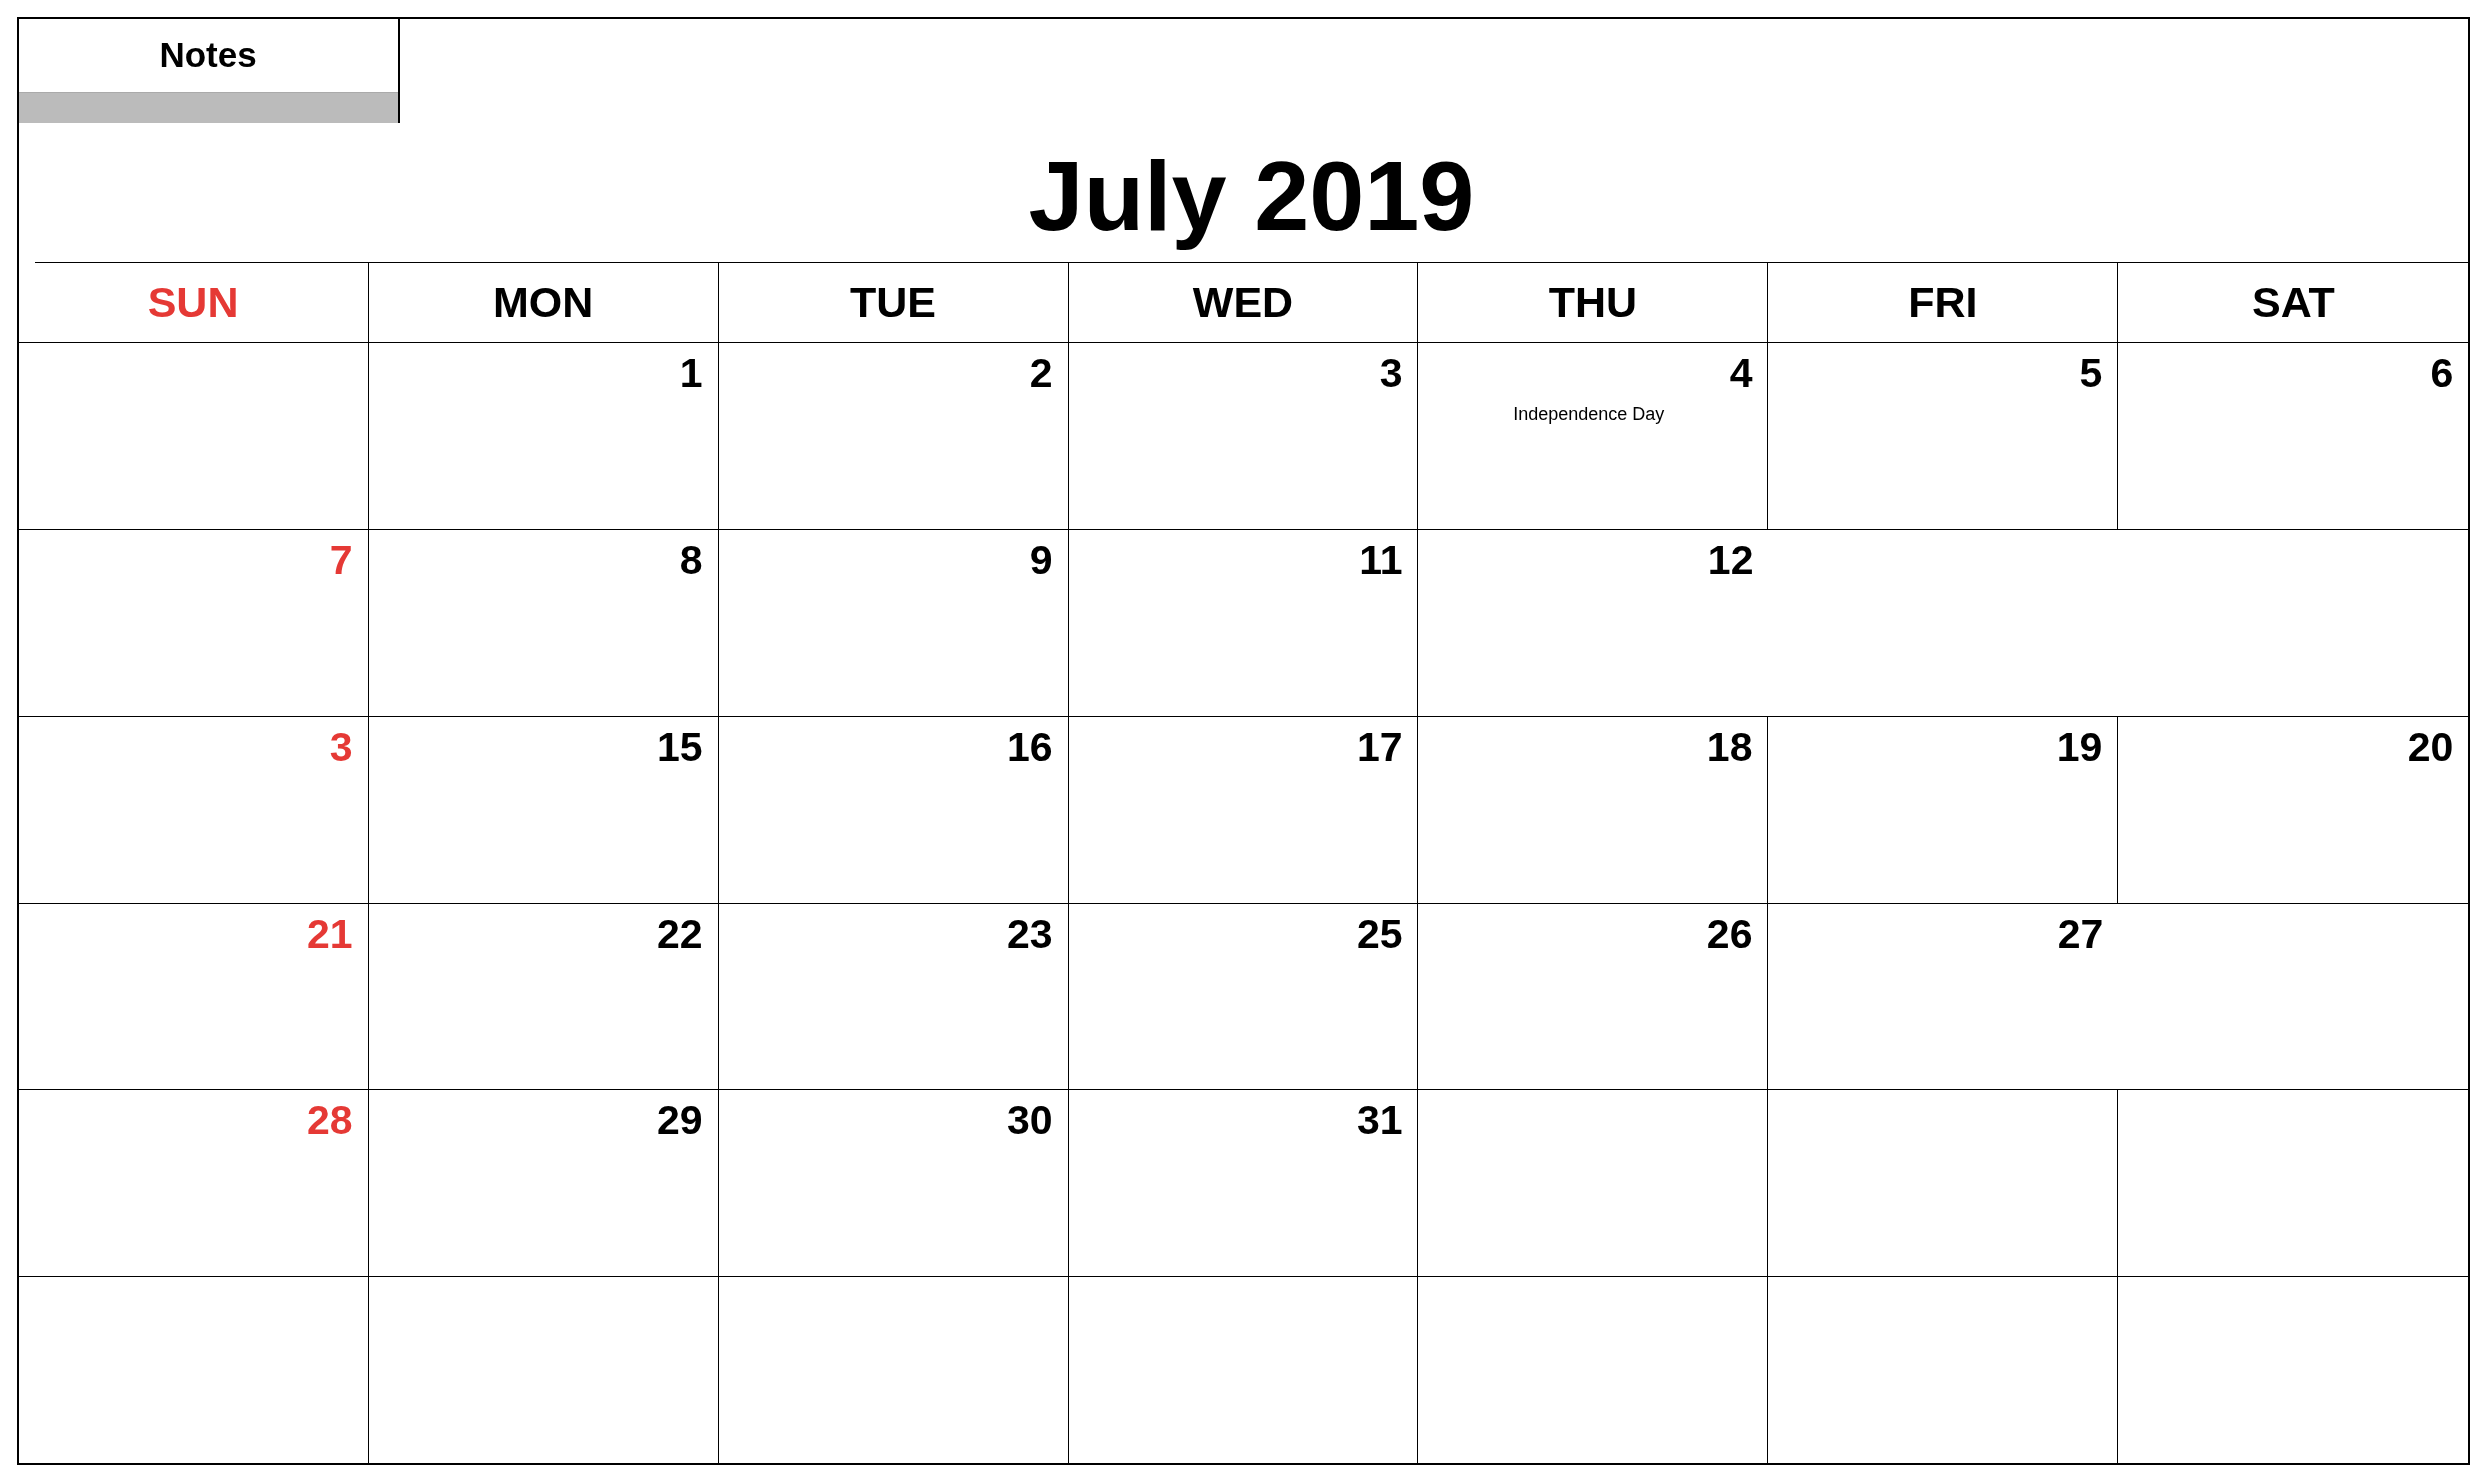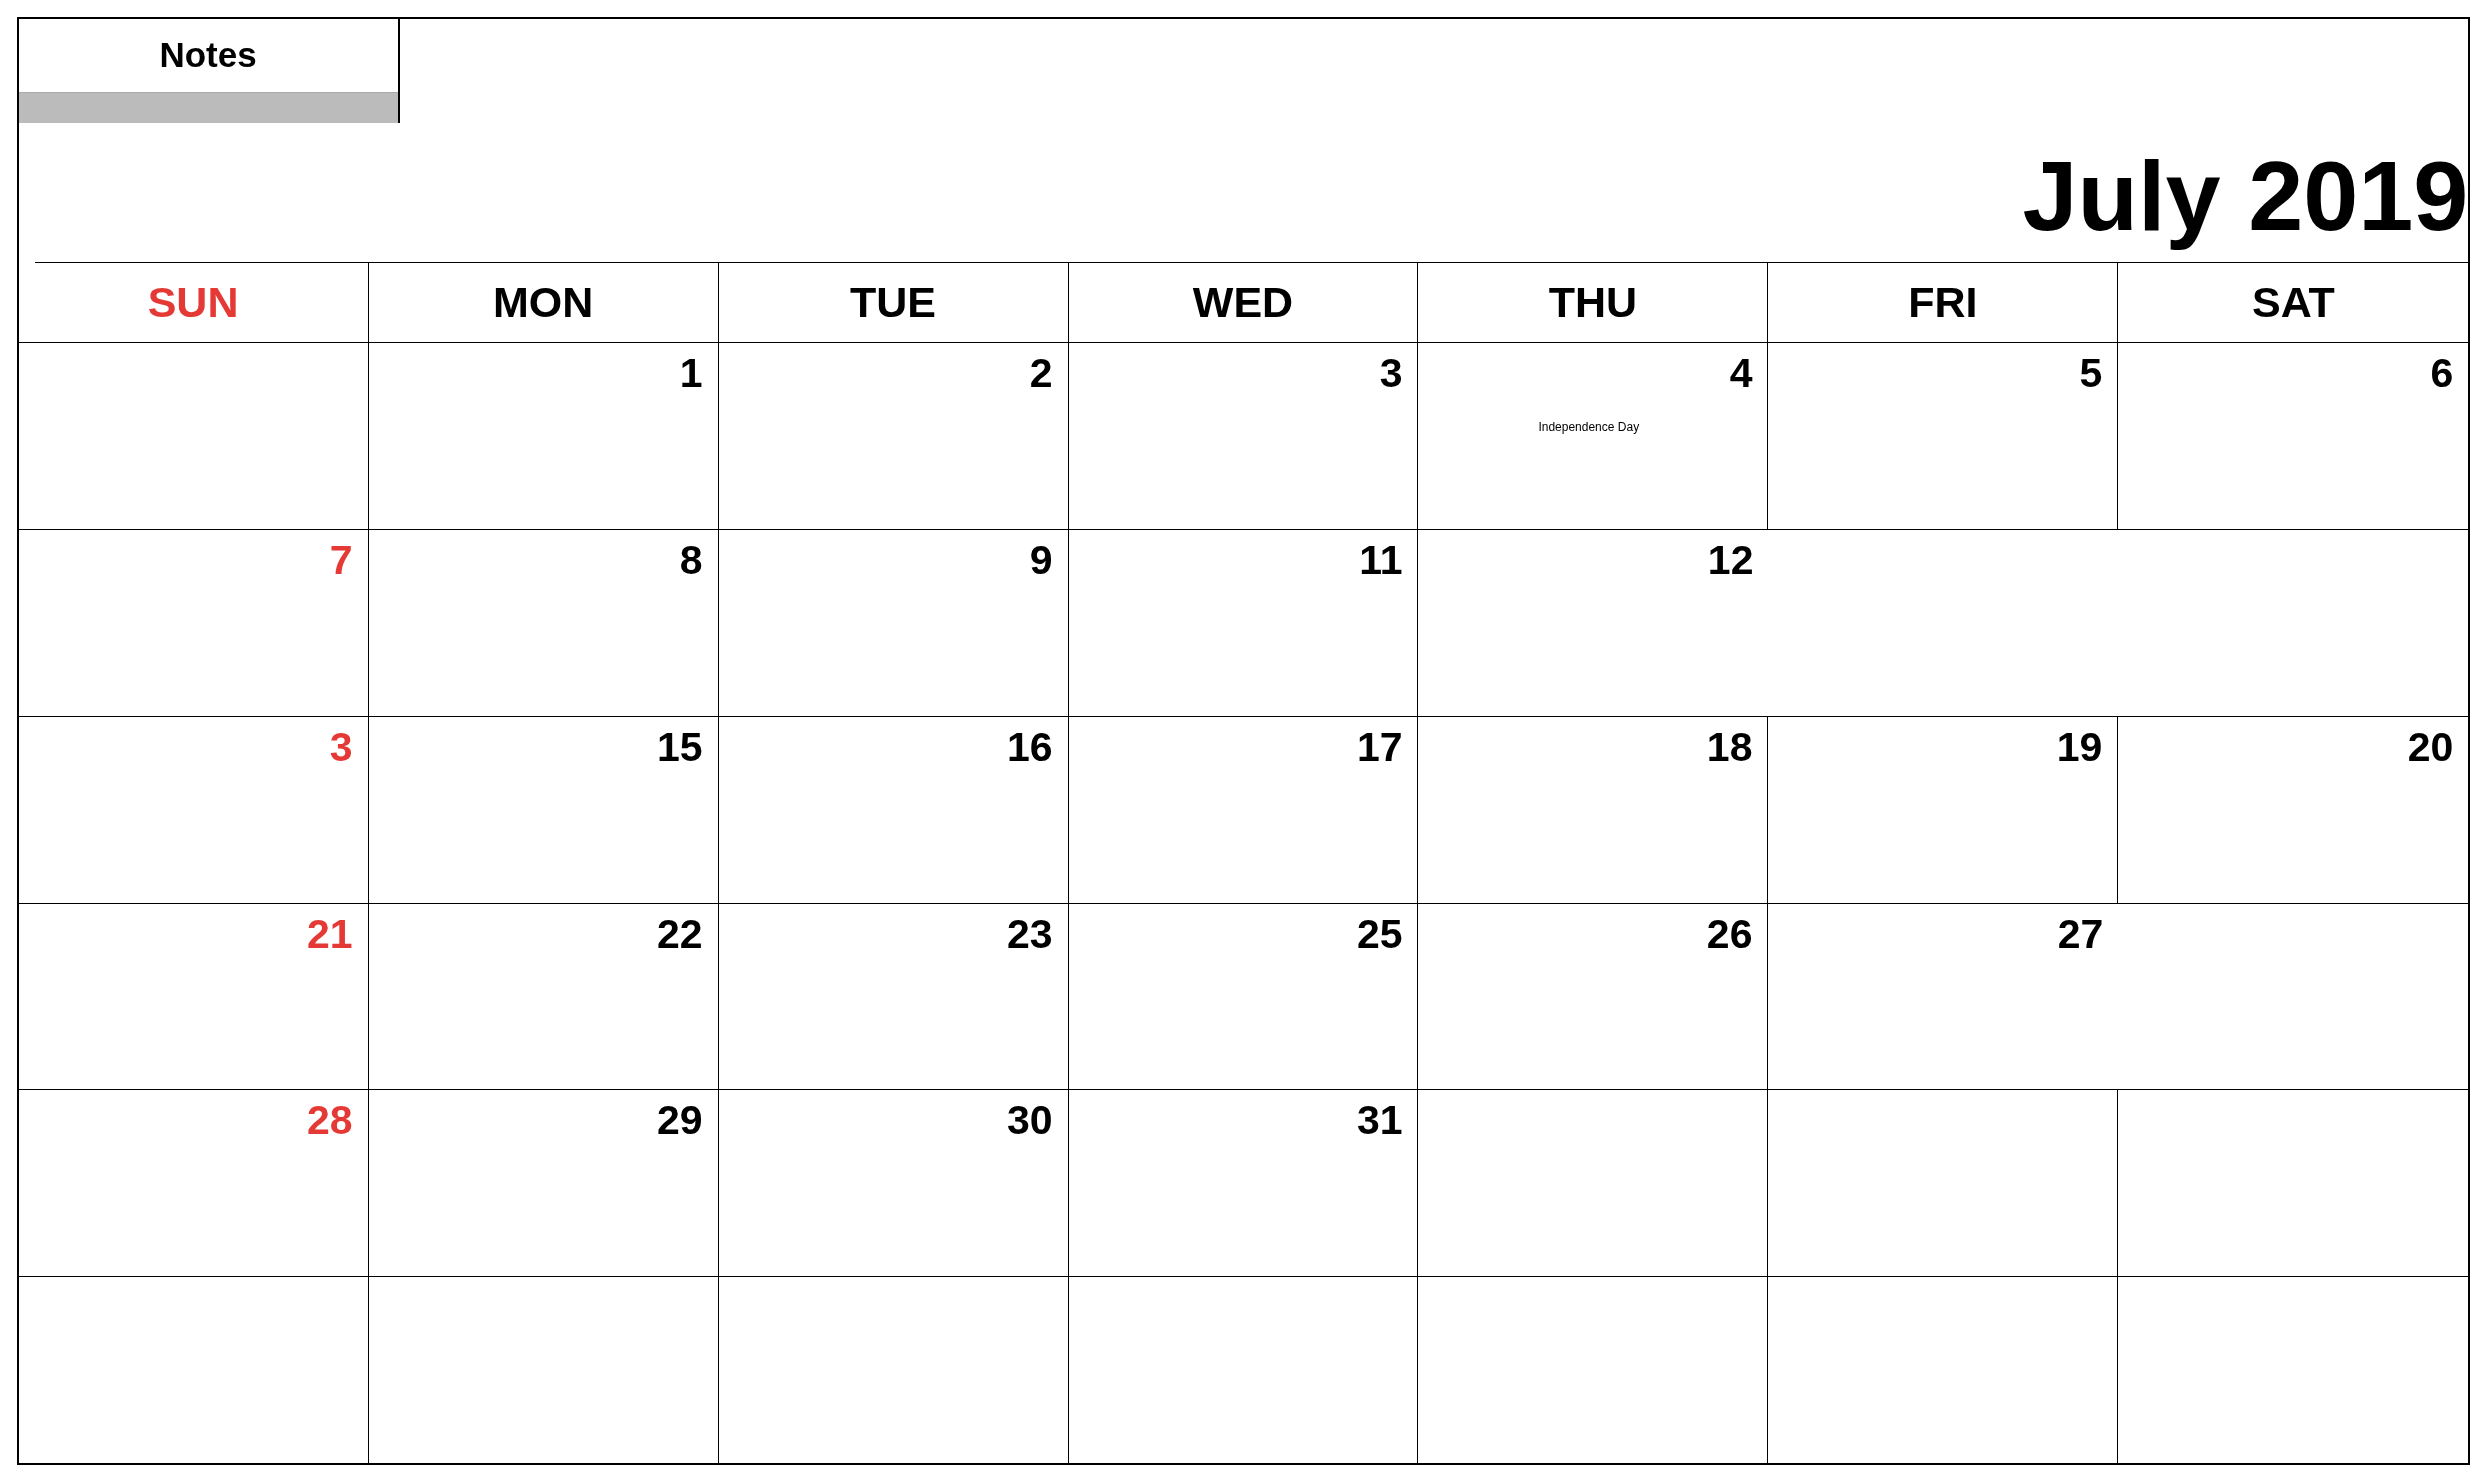--- a/index.html
+++ b/index.html
@@ -56,21 +56,21 @@
     }
 
     
     .calendar-section {
       flex: 1;
       display: flex;
       flex-direction: column;
     }
 
     .calendar-title {
-      text-align: right;
+      text-align: center;
       font-size: 99px;
       font-weight: 900;
       padding: 16.6px 0 8.3px 0;
       border-bottom: 1.7px solid #000;
       margin-left: 16px;
     }
 
     .calendar-grid {
       flex: 1;
       display: flex;
@@ -138,25 +138,25 @@
       font-weight: 700;
       line-height: 1;
       margin-bottom: 5px;
     }
 
     .day-number.sunday {
       color: #e53935;
     }
 
     .day-event {
-      font-size: 12px;
+      font-size: 18px;
       font-weight: normal;
       color: #000;
       text-align: right;
-      margin-top: 21px;
+      margin-top: 5px;
       align-self: flex-start;
       width: 100%;
       text-align: center;
     }
   </style>
 </head>
 <body>
 
 <div class="page-container">
 

